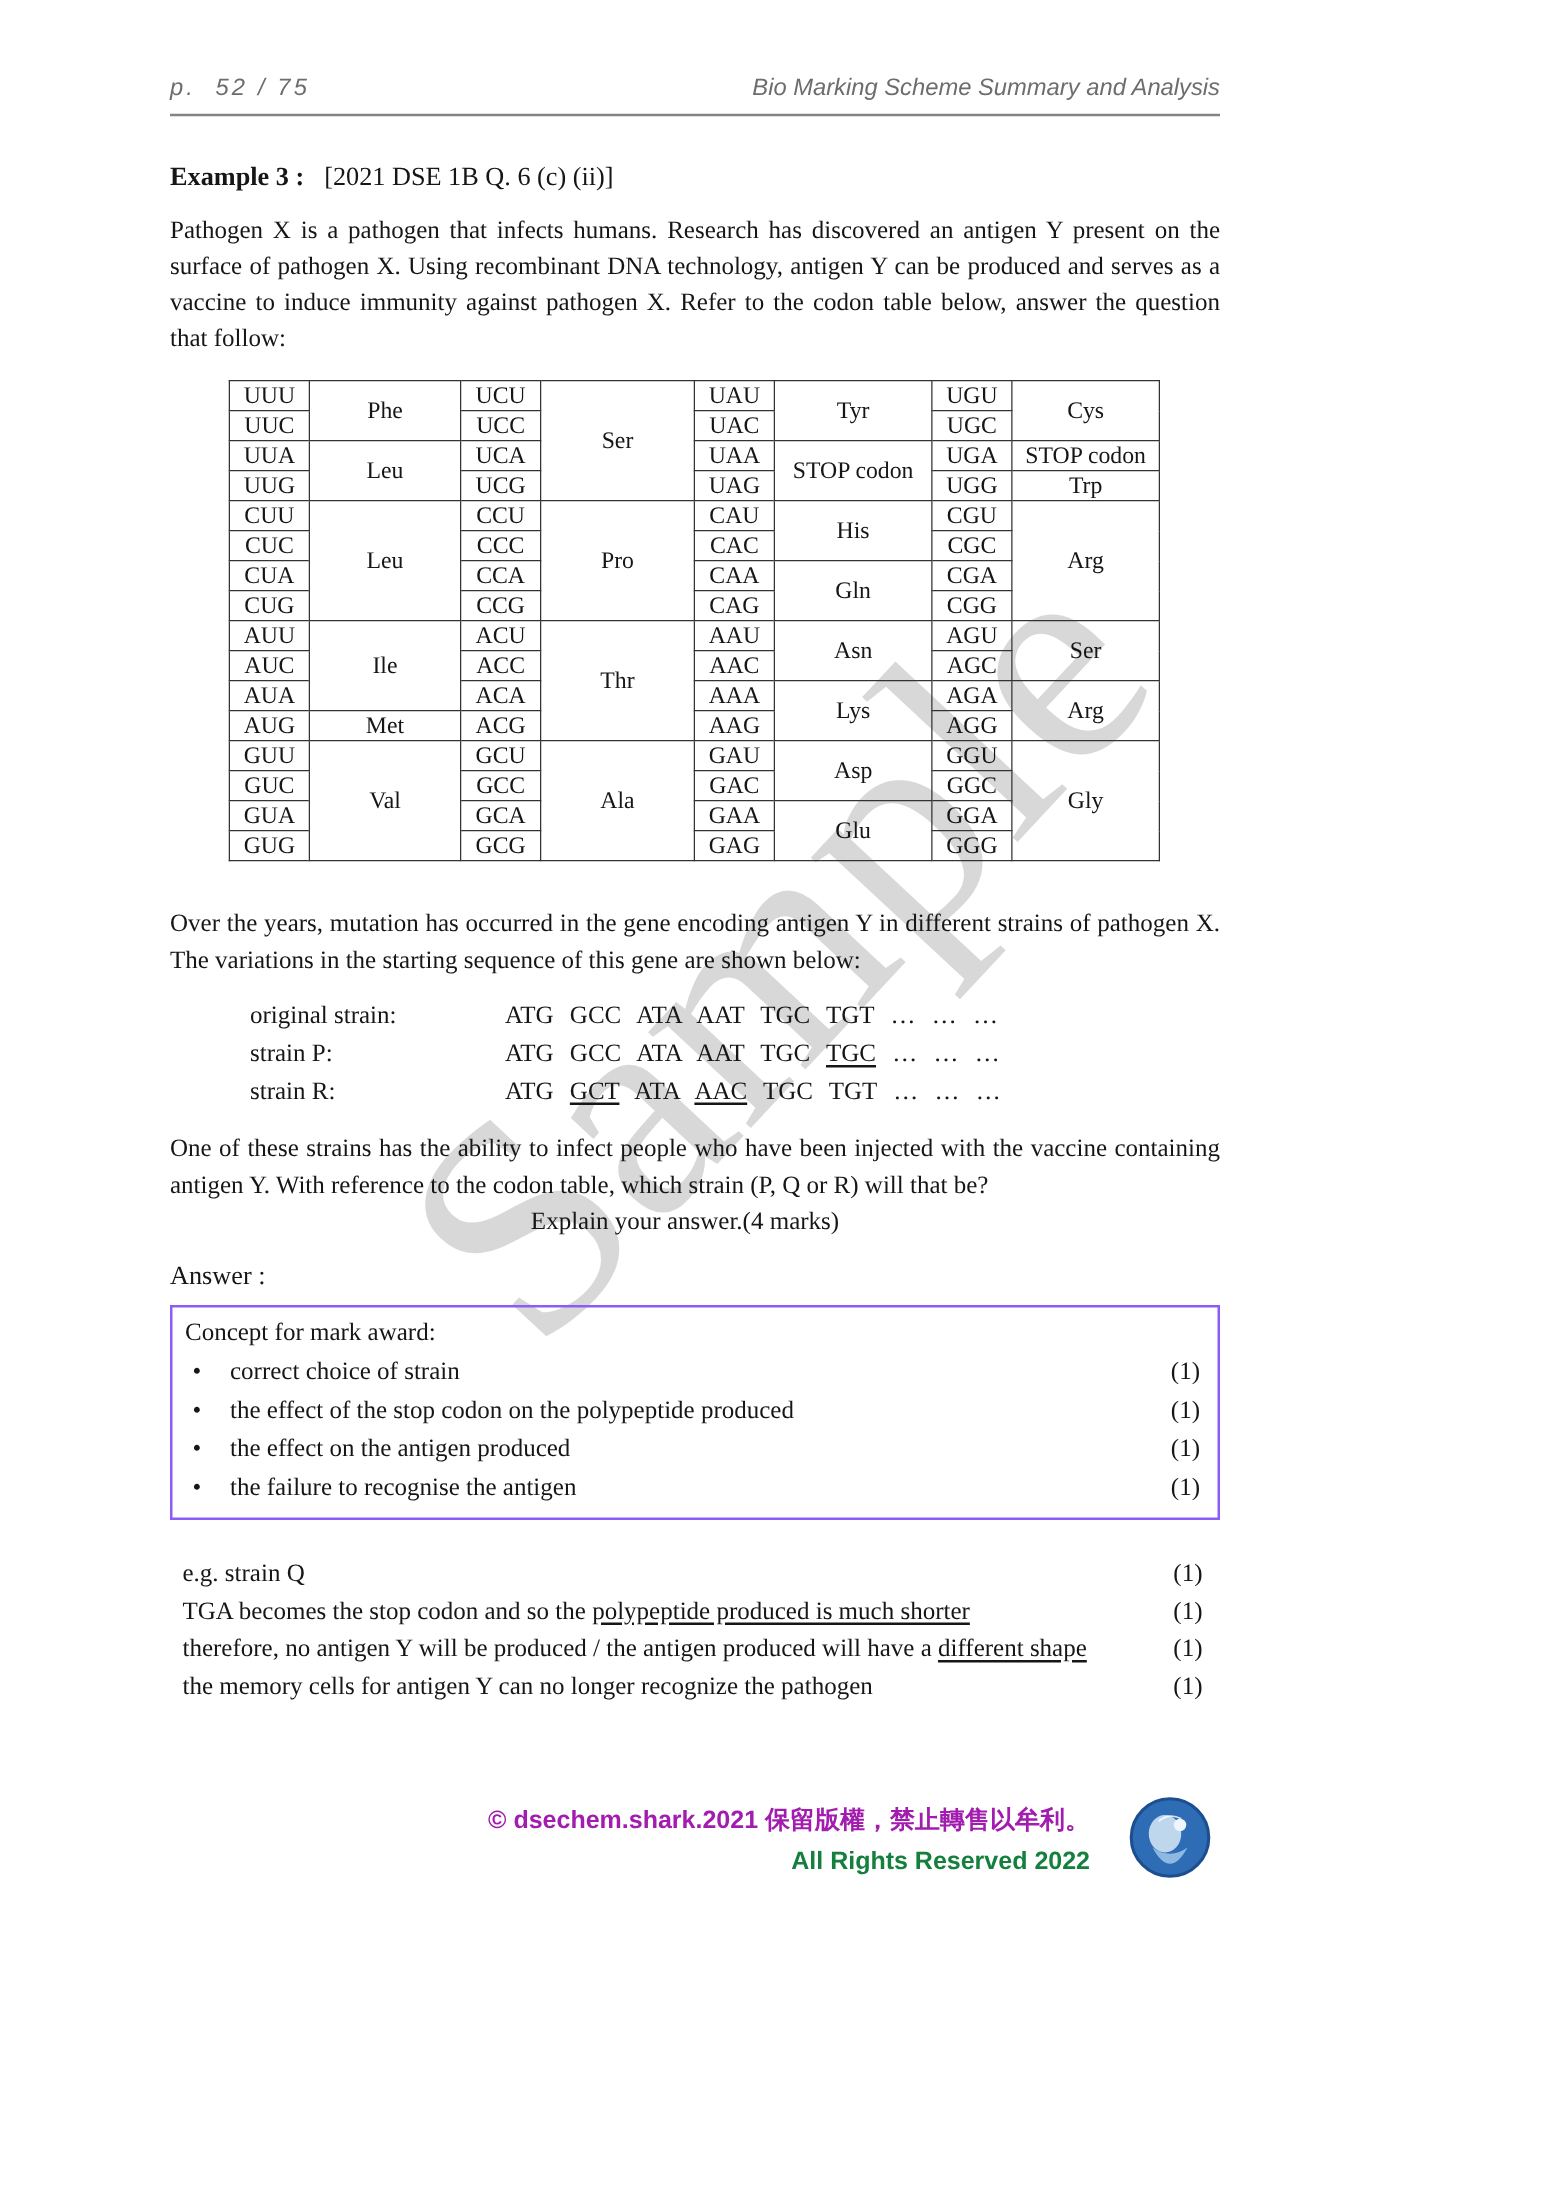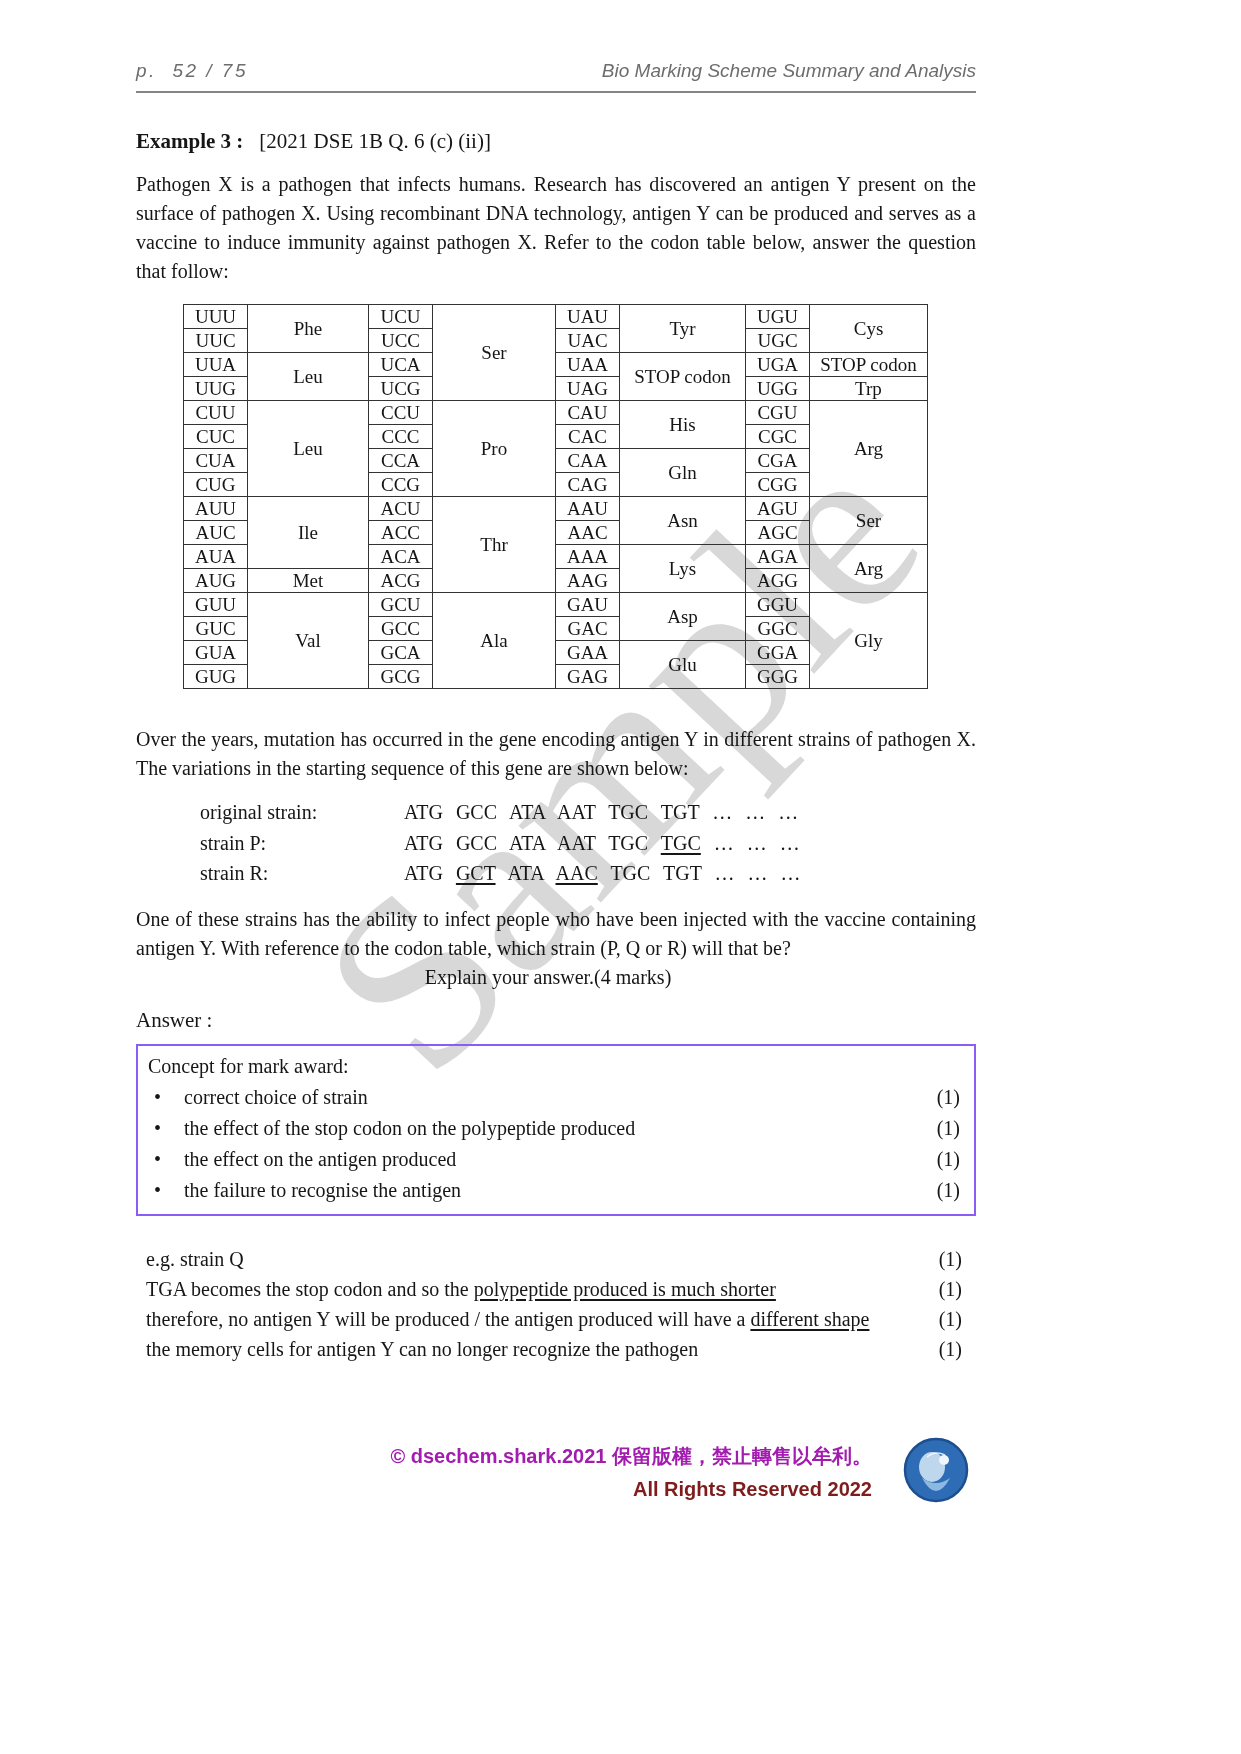--- a/index.html
+++ b/index.html
@@ -80,21 +80,21 @@
   .ma-text { flex:1; }
   .ma-mark { width:46px; text-align:right; }
 
   
   .footer {
     position:absolute; top:1440px; left:0; width:872px; text-align:right;
     font-family:"Liberation Sans", sans-serif; font-weight:bold;
     z-index:2; font-size:20px; line-height:33px;
   }
   .footer .l1 { color:#a21caf; }
-  .footer .l2 { color:#7f1d1d;text-align:right; }
+  .footer .l2 { color:#15803d;text-align:right; }
 
   .logo { position:absolute; left:903px; top:1437px; z-index:2; }
 </style>
 </head>
 <body>
 
 <div class="watermark">Sample</div>
 
 <div class="content">
 

